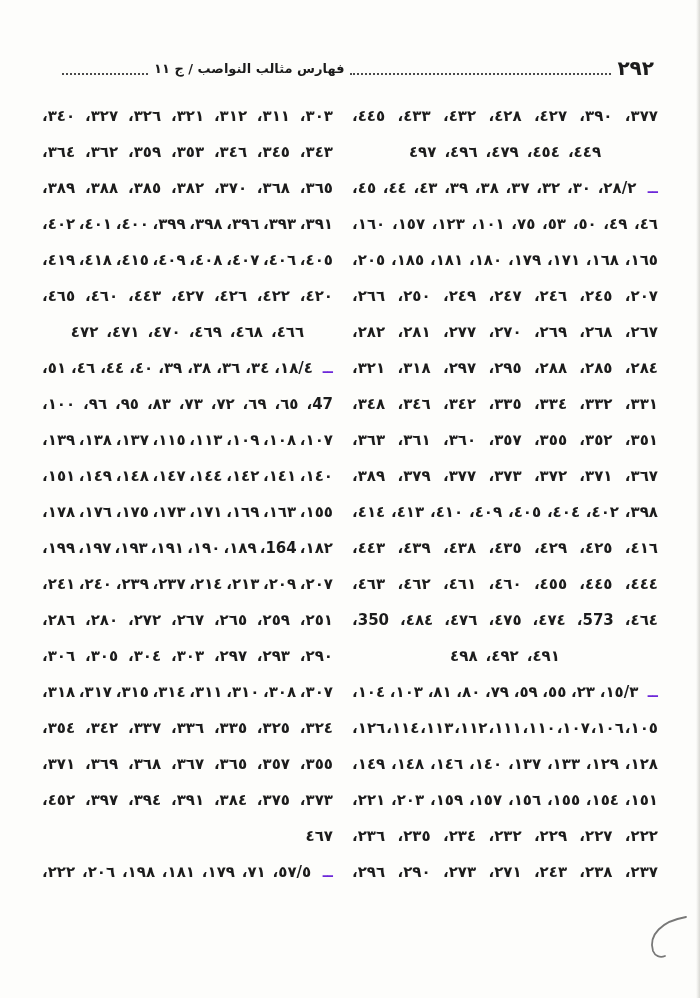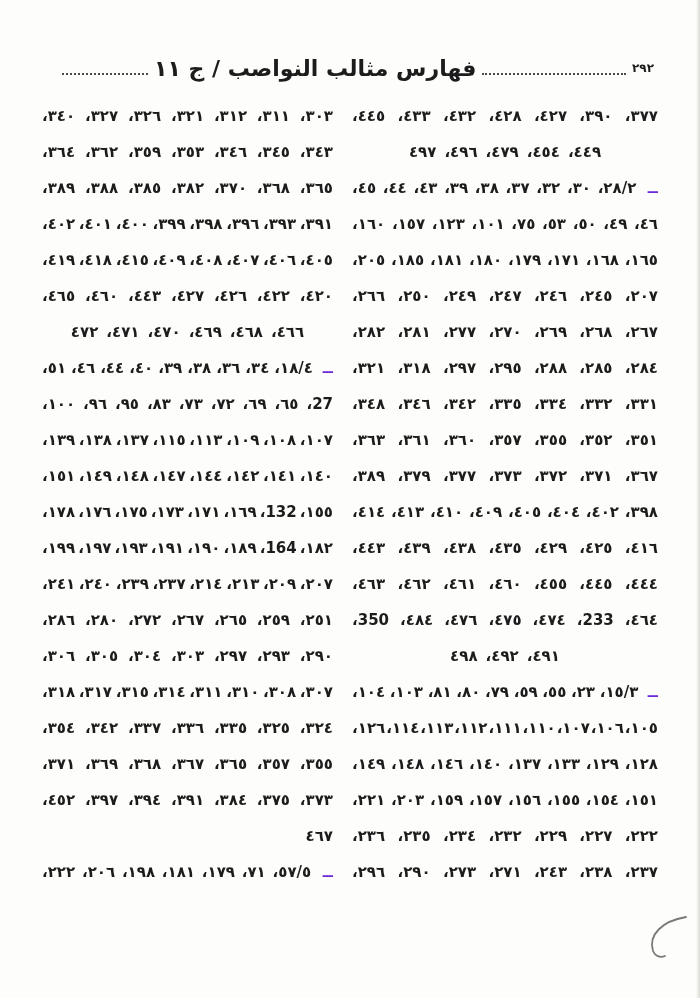--- a/index.html
+++ b/index.html
@@ -6,27 +6,27 @@
   .page{
     position:relative; width:700px; height:998px; background:#fdfdfb;
     font-family:"DejaVu Sans", sans-serif; color:#1c1c1c; direction:rtl;
     overflow:hidden; margin:0 auto;
   }
   
   .hdr{
     position:absolute; top:50px; right:46px; left:56px; height:36px;
     display:flex; align-items:center; font-weight:700;
   }
-  .hdr .pagenum{font-size:12px; letter-spacing:1px; flex:none;}
+  .hdr .pagenum{font-size:20px; letter-spacing:1px; flex:none;}
   .leader{
     flex:1 1 auto; height:0; border-bottom:2.5px dotted #4a4a4a;
     transform:translateY(6px); margin:0 6px;
   }
   .leader.short{flex:0 0 86px;}
-  .hdr .title{font-size:22px; flex:none; white-space:nowrap;}
+  .hdr .title{font-size:13px; flex:none; white-space:nowrap;}
   
   .col{position:absolute; top:98px;}
   .col-first{right:42px; width:306px;}
   .col-second{left:42px; width:291px;}
   .line{
     height:36px; display:flex; align-items:center; justify-content:space-between;
     font-size:15px; font-weight:700; white-space:nowrap;
   }
   .line.center{justify-content:center; gap:8px;}
   .line.right{justify-content:flex-start;text-align:center;}
@@ -178,21 +178,21 @@
         <span class="ref">٤٤٤،</span>
         <span class="ref">٤٤٥،</span>
         <span class="ref">٤٥٥،</span>
         <span class="ref">٤٦٠،</span>
         <span class="ref">٤٦١،</span>
         <span class="ref">٤٦٢،</span>
         <span class="ref">٤٦٣،</span>
       </div>
       <div class="line justify">
         <span class="ref">٤٦٤،</span>
-        <span class="ref">233،</span>
+        <span class="ref">573،</span>
         <span class="ref">٤٧٤،</span>
         <span class="ref">٤٧٥،</span>
         <span class="ref">٤٧٦،</span>
         <span class="ref">٤٨٤،</span>
         <span class="ref">350،</span>
       </div>
       <div class="line center">
         <span class="ref">٤٩١،</span>
         <span class="ref">٤٩٢،</span>
         <span class="ref">٤٩٨</span>
@@ -330,21 +330,21 @@
         <span class="ref">٣٤،</span>
         <span class="ref">٣٦،</span>
         <span class="ref">٣٨،</span>
         <span class="ref">٣٩،</span>
         <span class="ref">٤٠،</span>
         <span class="ref">٤٤،</span>
         <span class="ref">٤٦،</span>
         <span class="ref">٥١،</span>
       </div>
       <div class="line justify">
-        <span class="ref">27،</span>
+        <span class="ref">47،</span>
         <span class="ref">٦٥،</span>
         <span class="ref">٦٩،</span>
         <span class="ref">٧٢،</span>
         <span class="ref">٧٣،</span>
         <span class="ref">٨٣،</span>
         <span class="ref">٩٥،</span>
         <span class="ref">٩٦،</span>
         <span class="ref">١٠٠،</span>
       </div>
       <div class="line justify">
@@ -362,21 +362,21 @@
         <span class="ref">١٤١،</span>
         <span class="ref">١٤٢،</span>
         <span class="ref">١٤٤،</span>
         <span class="ref">١٤٧،</span>
         <span class="ref">١٤٨،</span>
         <span class="ref">١٤٩،</span>
         <span class="ref">١٥١،</span>
       </div>
       <div class="line justify">
         <span class="ref">١٥٥،</span>
-        <span class="ref">132،</span>
+        <span class="ref">١٦٣،</span>
         <span class="ref">١٦٩،</span>
         <span class="ref">١٧١،</span>
         <span class="ref">١٧٣،</span>
         <span class="ref">١٧٥،</span>
         <span class="ref">١٧٦،</span>
         <span class="ref">١٧٨،</span>
       </div>
       <div class="line justify">
         <span class="ref">١٨٢،</span>
         <span class="ref">164،</span>

